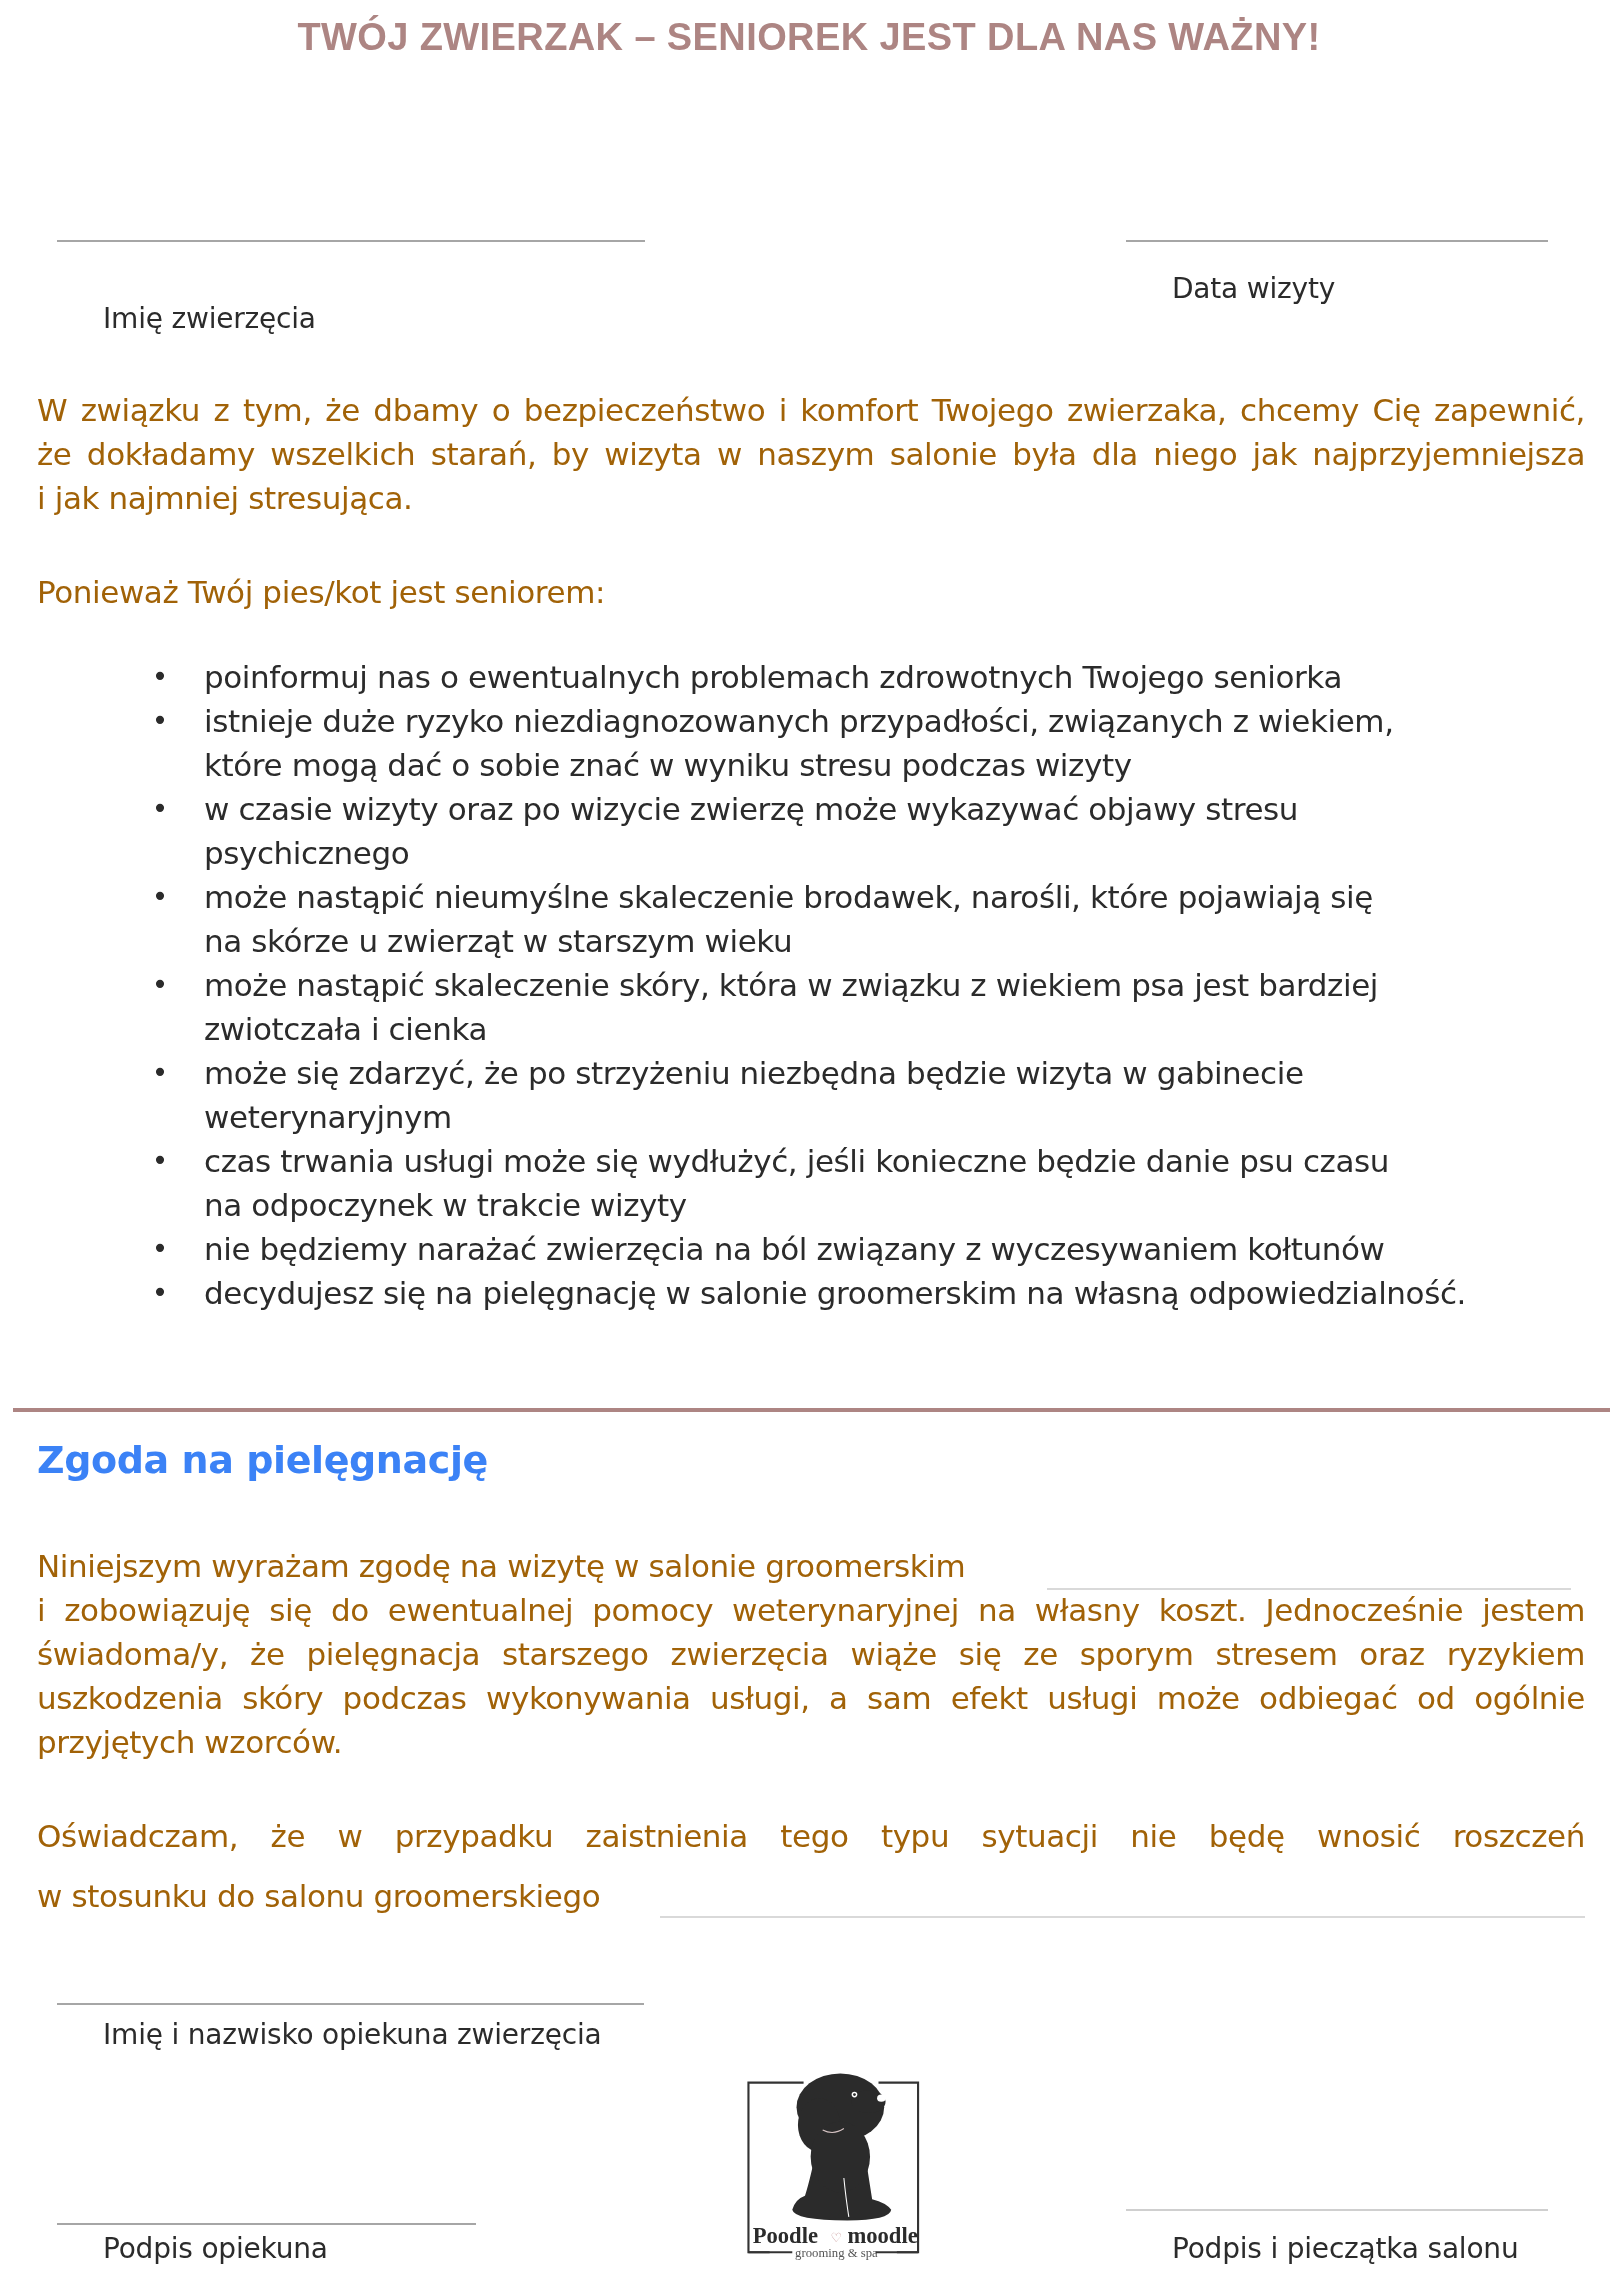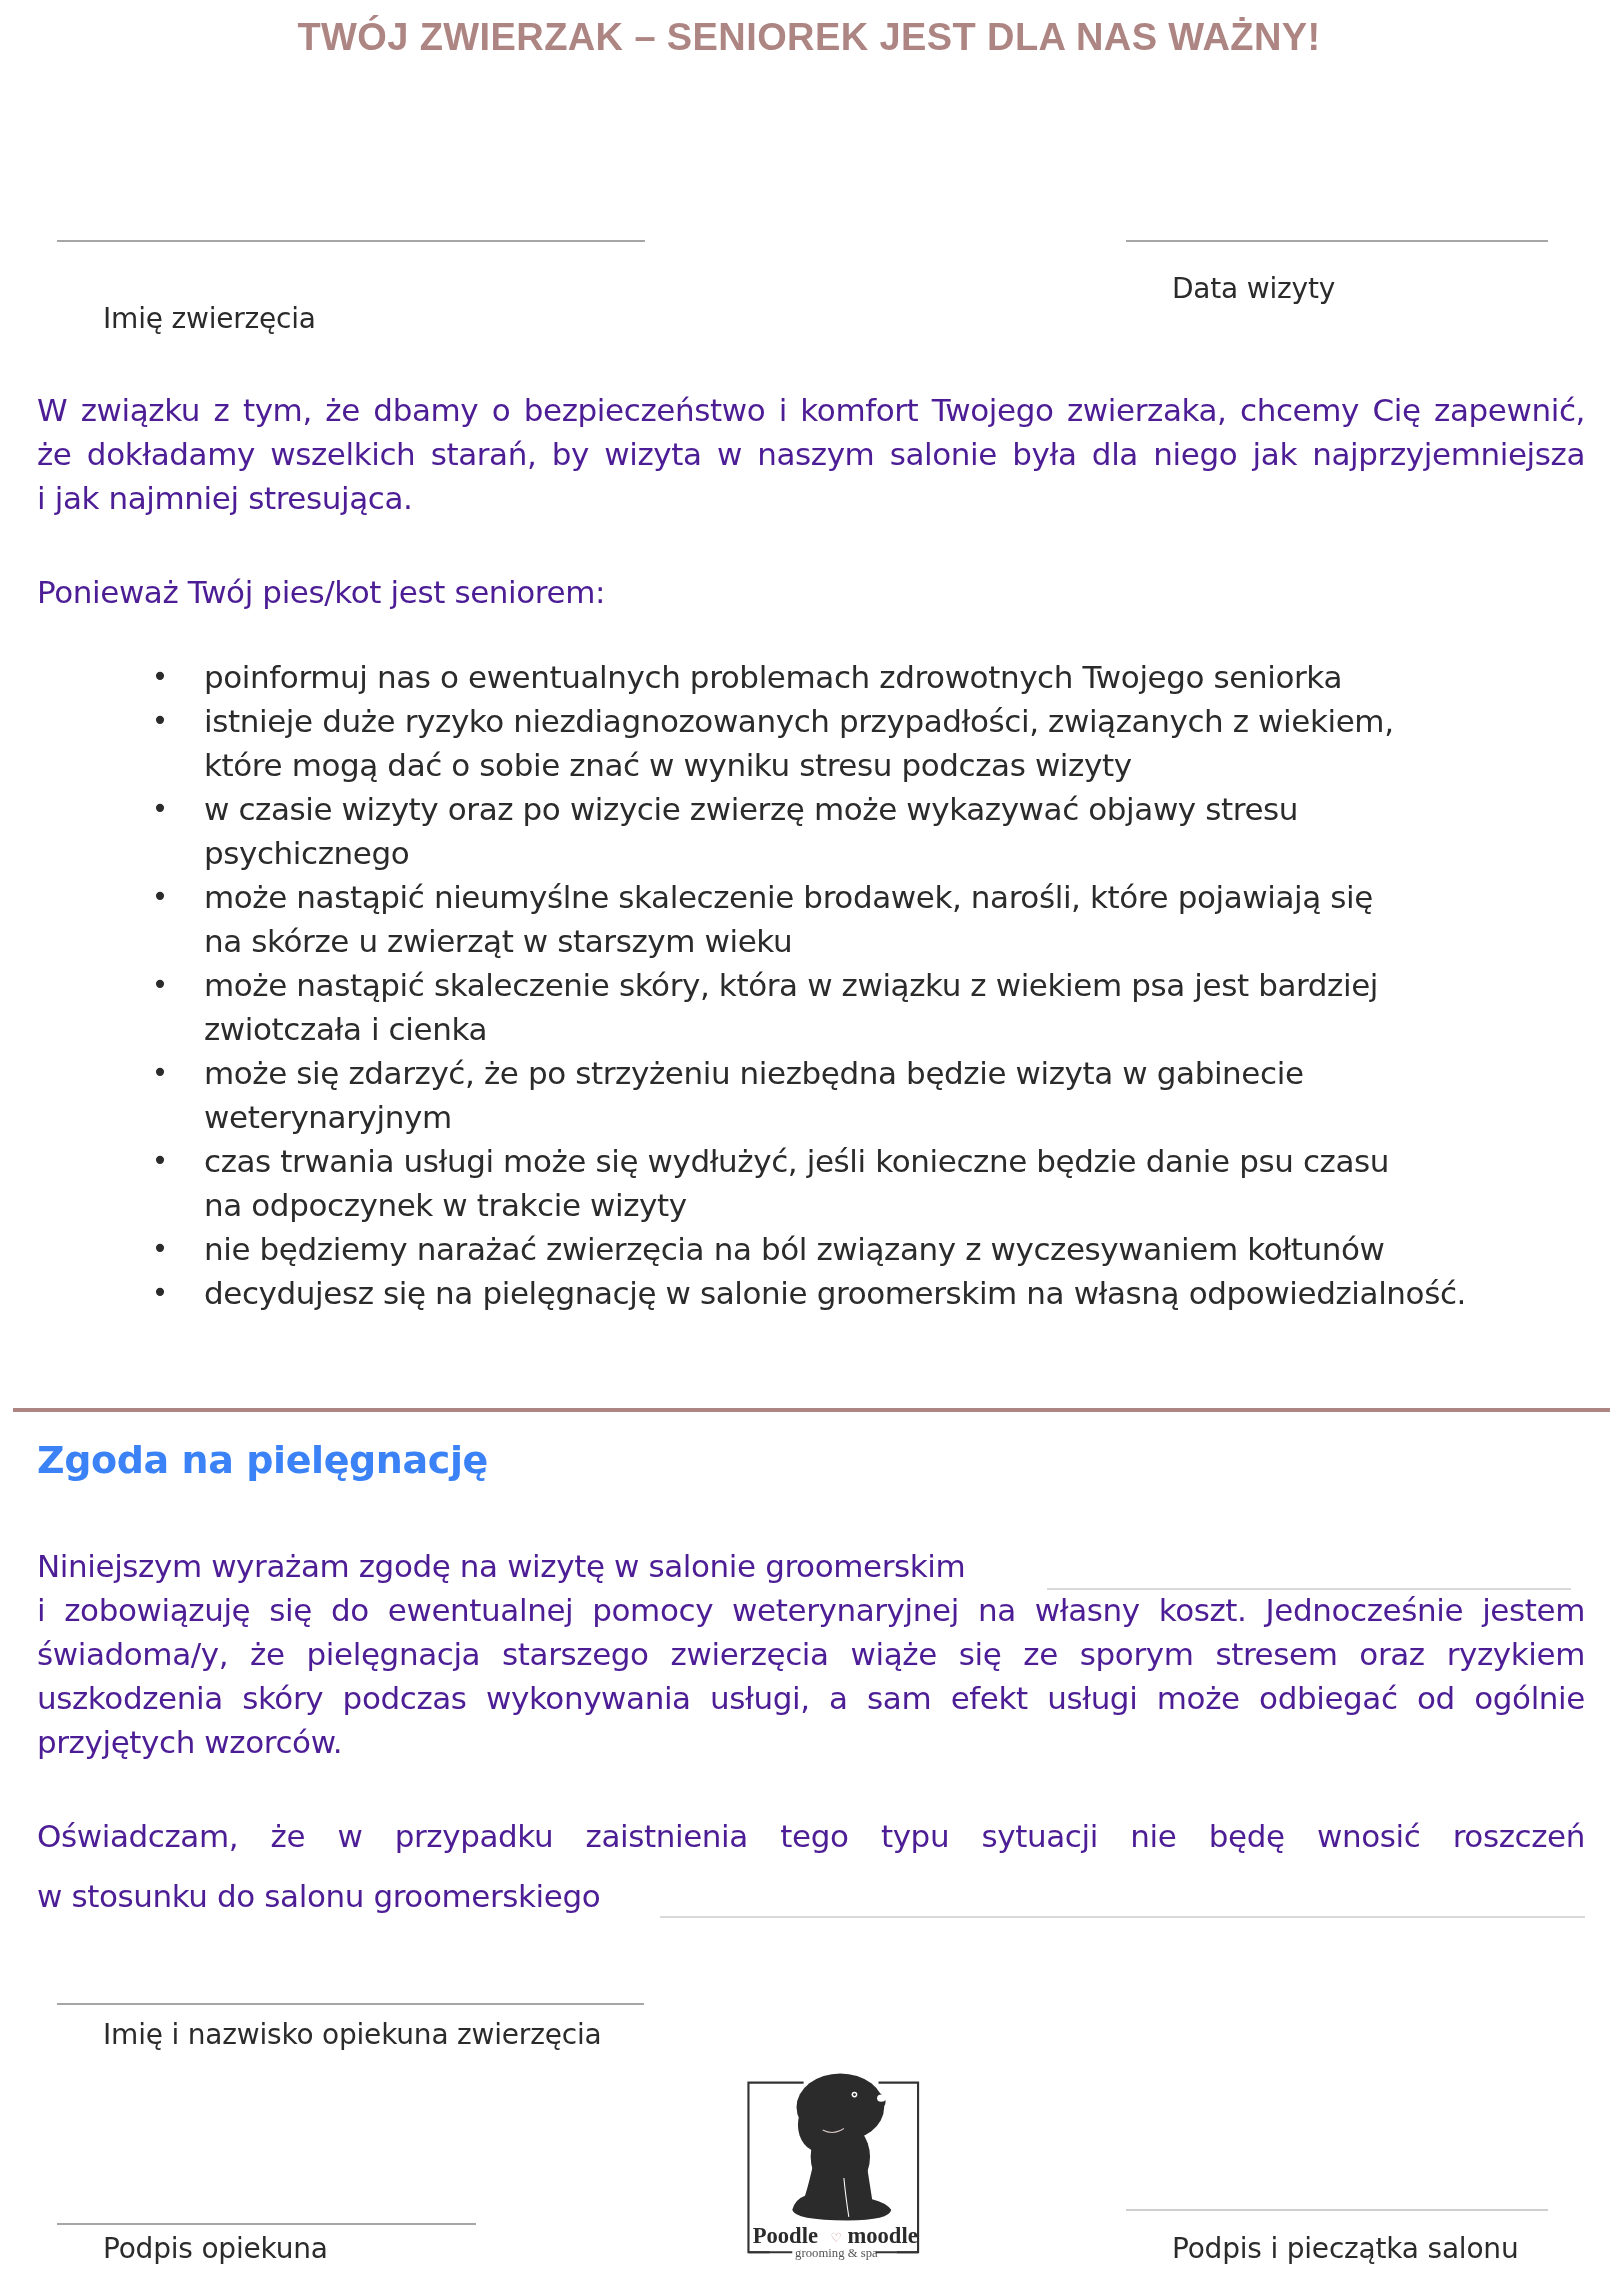--- a/index.html
+++ b/index.html
@@ -16,21 +16,21 @@
     color: var(--accent);
   }
   .rule { position: absolute; height: 2.1px; background: #a6a6a6; }
   .rule.light { background: #d9d9d9; height: 2.1px; }
   .field-label {
     position: absolute; font-size: 28px; color: #2b2b2b; letter-spacing: -0.2px;
     font-family: "DejaVu Sans", sans-serif;
   }
   .para {
     position: absolute; left: 37px; width: 1548px;
-    font-size: 31px; line-height: 44px; color: #4c1d95; letter-spacing: -0.4px;
+    font-size: 31px; line-height: 44px; color: #a16207; letter-spacing: -0.4px;
   }
   .bullets {
     position: absolute; left: 149px; top: 655px; width: 1452px;
     margin: 0; padding: 0; list-style: none;
     font-size: 31px; line-height: 44px; letter-spacing: -0.4px;
   }
   .bullets li { position: relative; padding-left: 55px; }
   .bullets li .dot {
     position: absolute; left: 2.8px; top: 0; font-size: 28px;
   }

